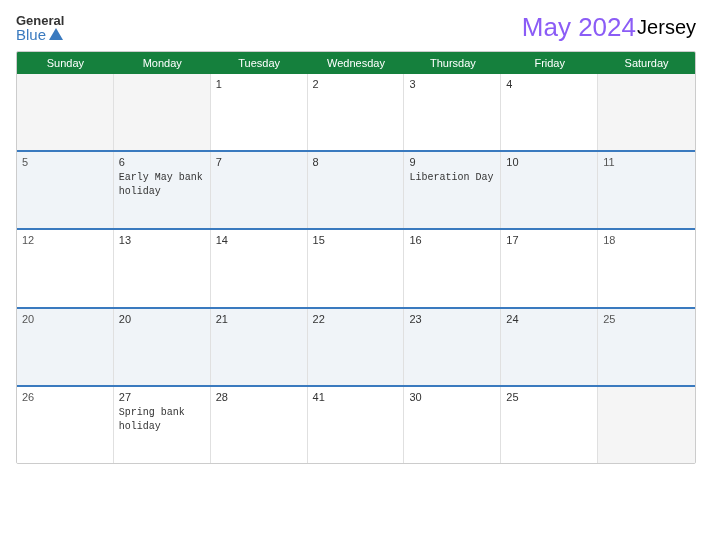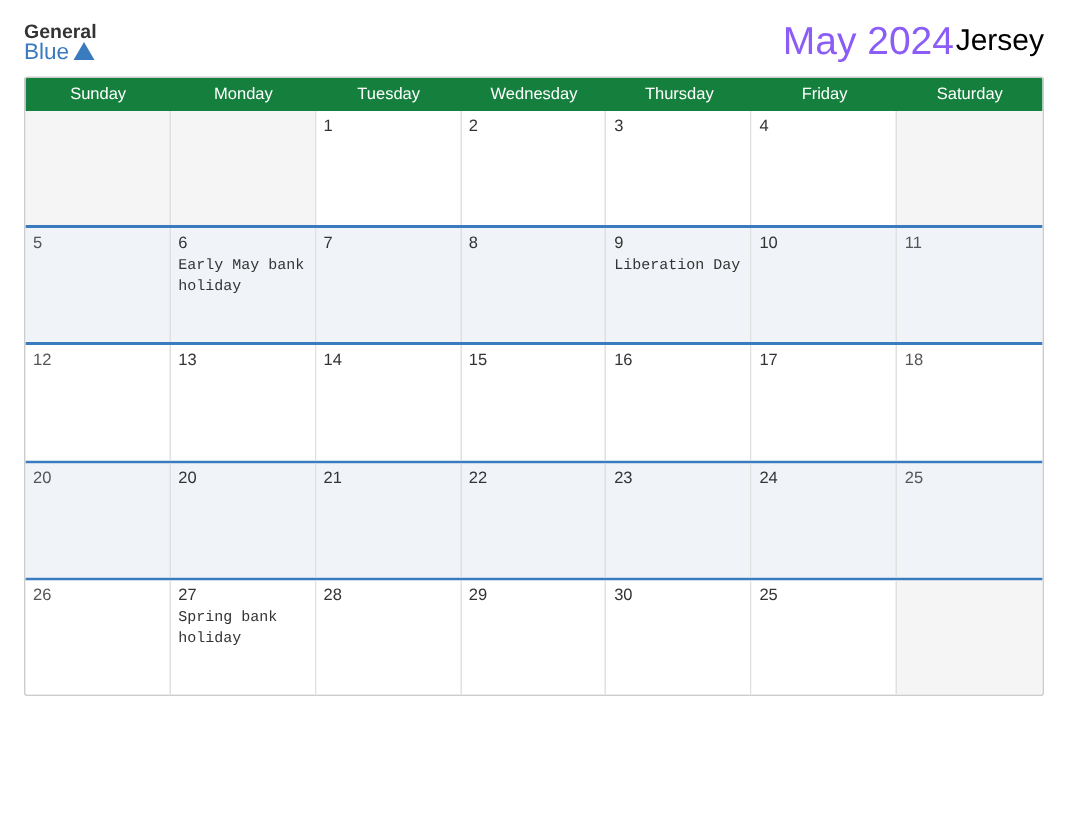--- a/index.html
+++ b/index.html
@@ -274,21 +274,21 @@
         </div>
         <div class="week">
           <div class="day-cell sunday">
             <span class="day-num">26</span>
           </div>
           <div class="day-cell monday"><span class="day-num">27</span><span class="event">Spring bank holiday</span></div>
           <div class="day-cell tuesday">
             <span class="day-num">28</span>
           </div>
           <div class="day-cell wednesday">
-            <span class="day-num">29</span>
+            <span class="day-num">41</span>
           </div>
           <div class="day-cell thursday">
             <span class="day-num">30</span>
           </div>
           <div class="day-cell friday">
             <span class="day-num">25</span>
           </div>
           <div class="day-cell saturday empty"></div>
         </div>
       </div>

